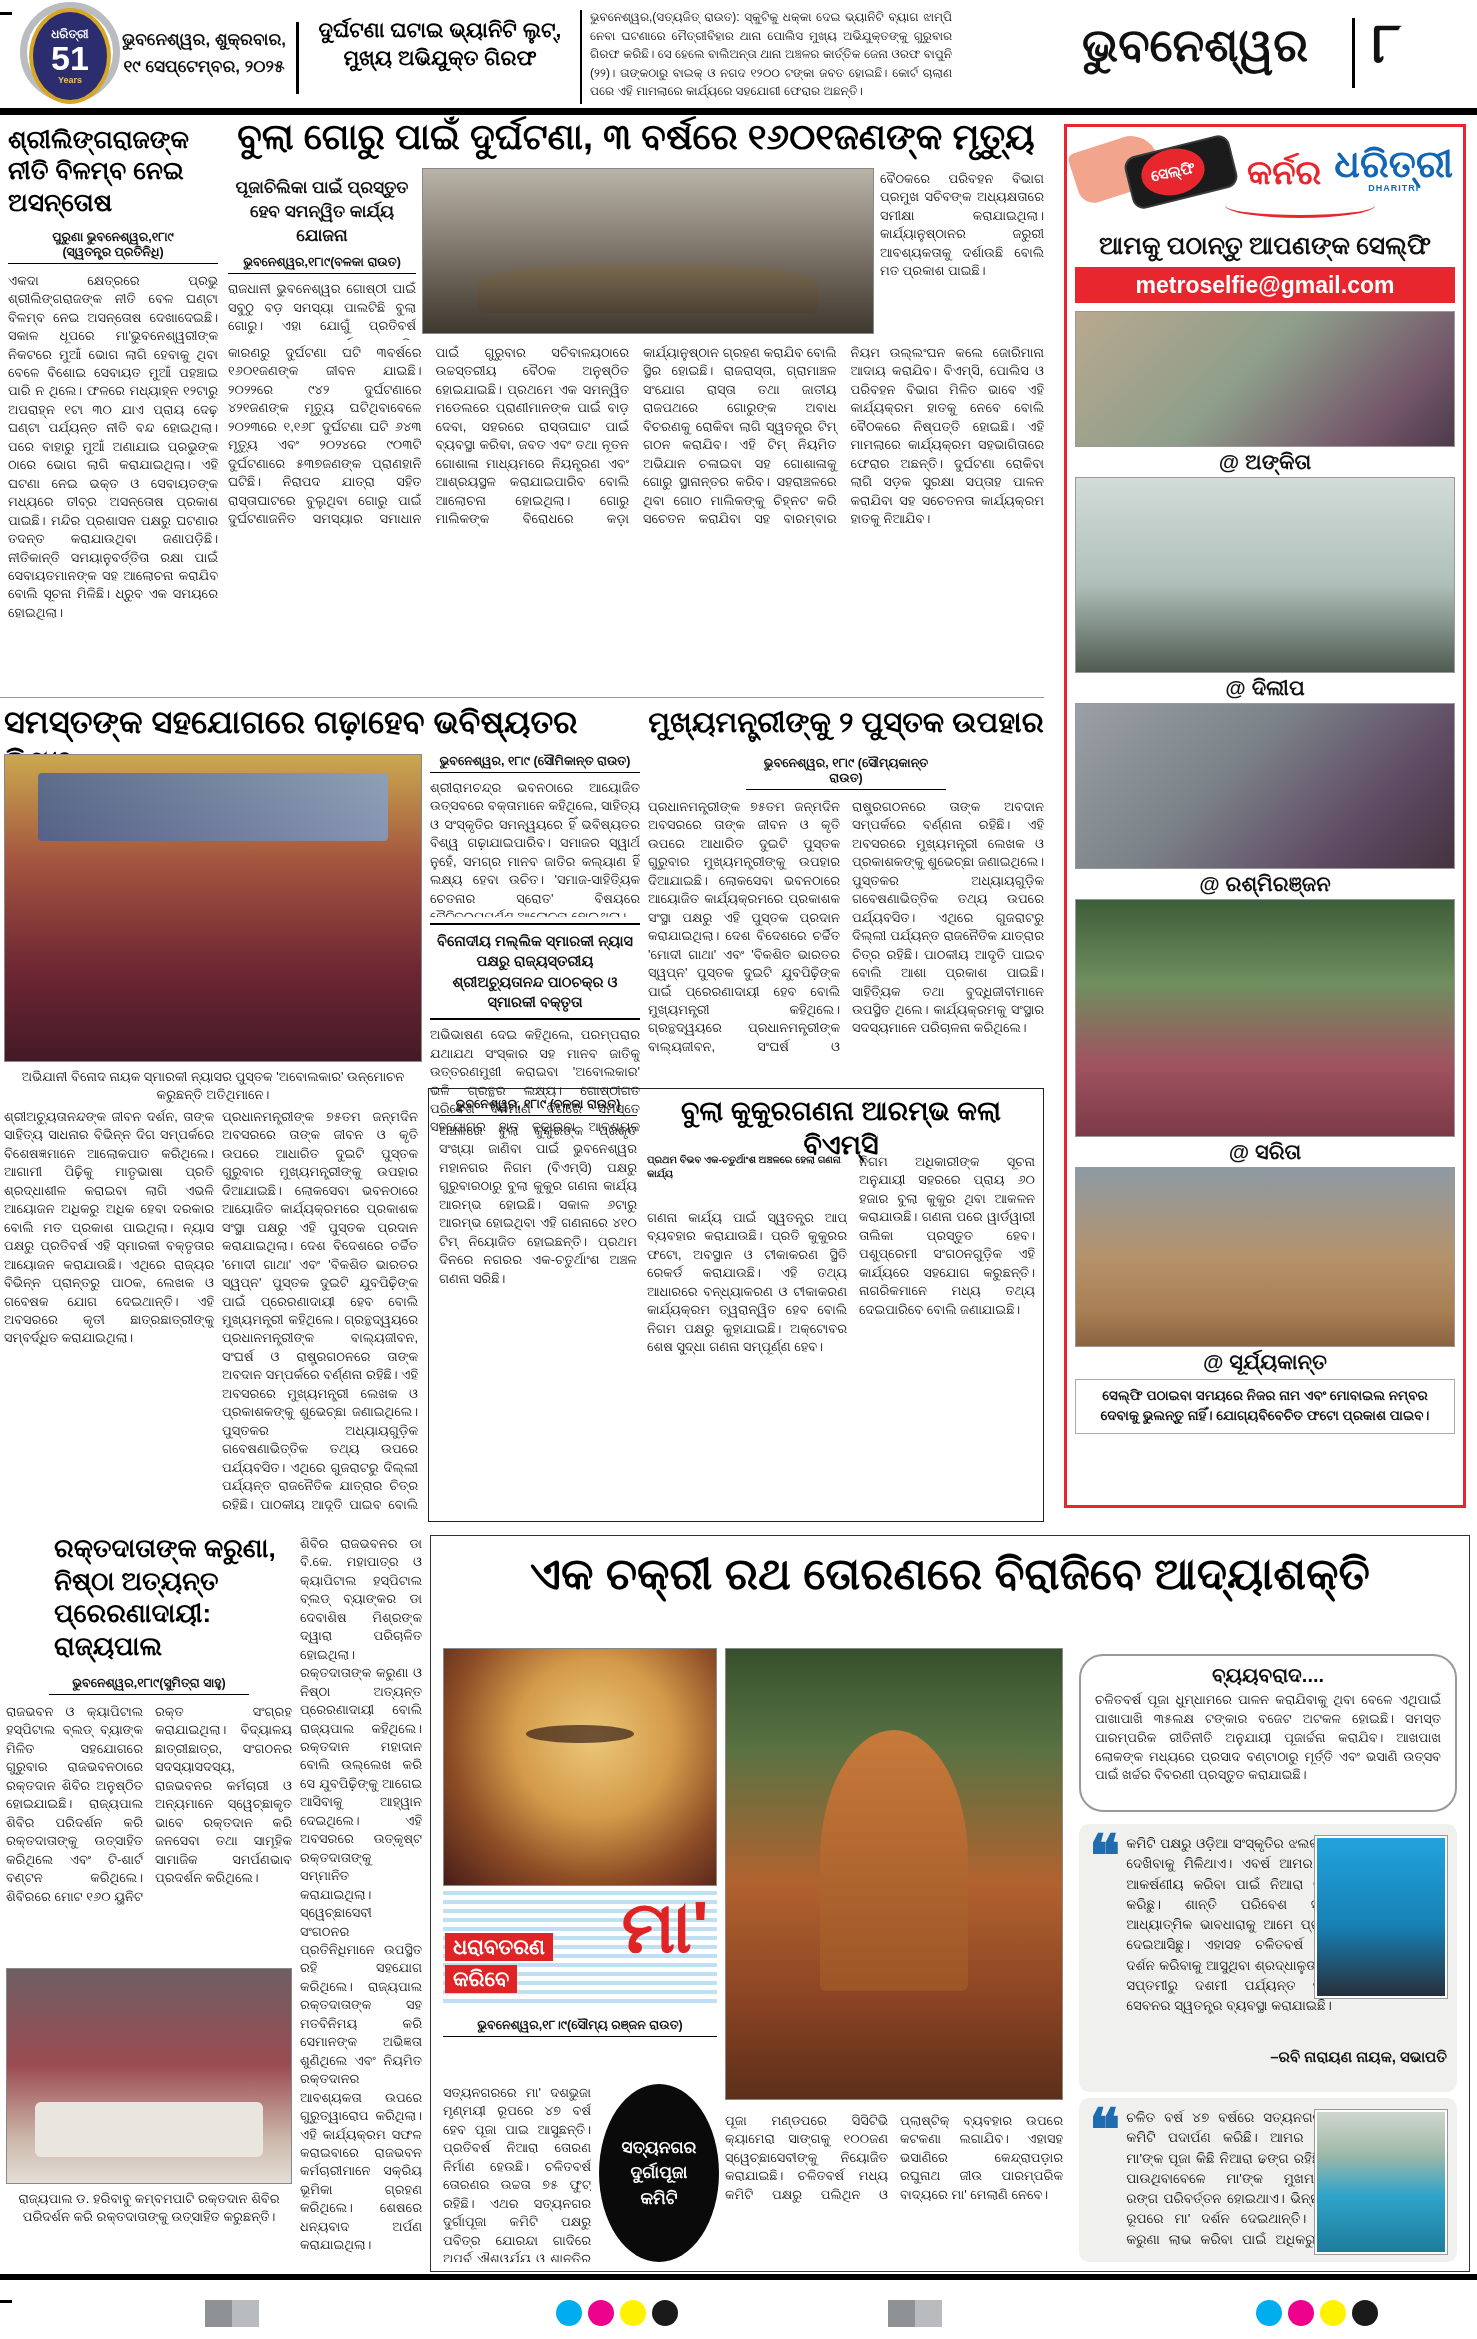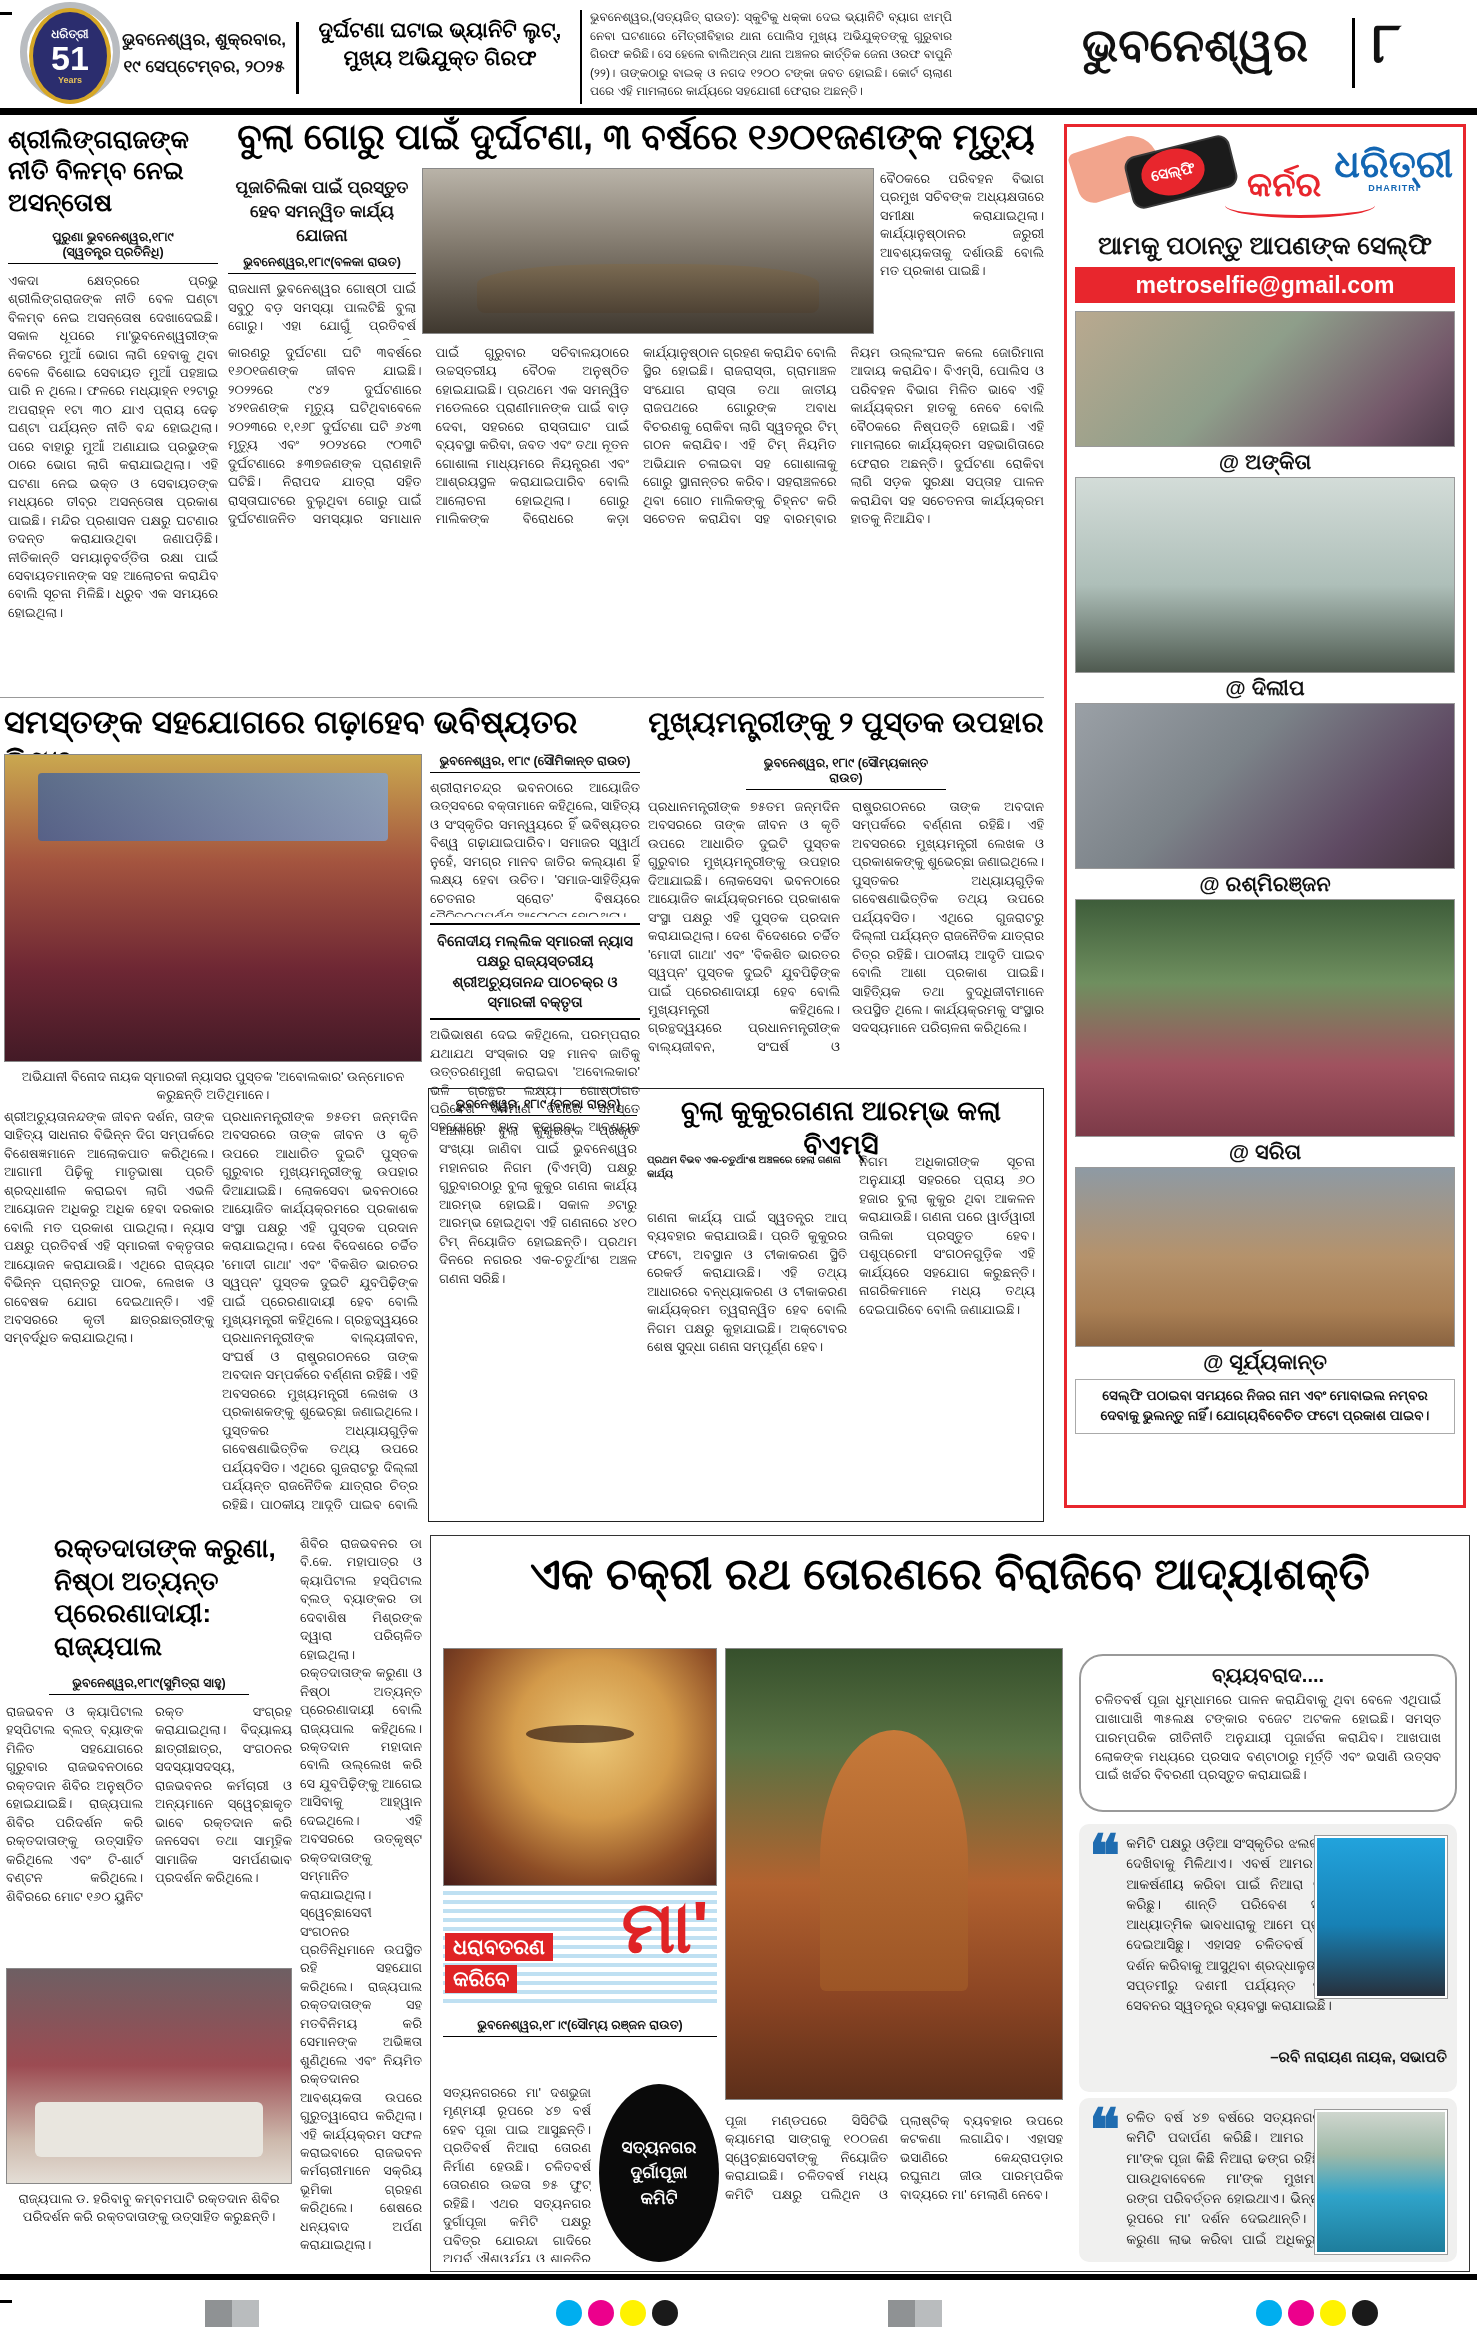--- a/index.html
+++ b/index.html
@@ -186,27 +186,27 @@
       <div class="abs photo" style="right:10px;top:12px;width:128px;height:140px;background:linear-gradient(180deg,#cfd6ce 0%,#9fb9a8 30%,#2fa3c9 60%,#1e7d9c 100%);border:2px solid #fff;outline:1px solid #999;"></div>
       <div class="just" style="font-size:13.5px;line-height:1.5;width:228px;height:140px;overflow:hidden;">ଚଳିତ ବର୍ଷ ୪୭ ବର୍ଷରେ ସତ୍ୟନଗର ପୂଜା କମିଟି ପଦାର୍ପଣ କରିଛି। ଆମର ଏଠାରେ ମା'ଙ୍କ ପୂଜା କିଛି ନିଆରା ଢଙ୍ଗ ରହିଛି। ପୂଜା ପାଉଥିବାବେଳେ ମା'ଙ୍କ ମୁଖମଣ୍ଡଳର ରଙ୍ଗ ପରିବର୍ତ୍ତନ ହୋଇଥାଏ। ଭିନ୍ନ ଭିନ୍ନ ରୂପରେ ମା' ଦର୍ଶନ ଦେଇଥାନ୍ତି। ମା'ଙ୍କ କରୁଣା ଲାଭ କରିବା ପାଇଁ ଅଧିକରୁ ଅଧିକ ଭକ୍ତ ଆସି ମା'ଙ୍କ ଦର୍ଶନ କରନ୍ତୁ।</div>
     </div>
   </div>
 
   <div class="abs selfie-frame" style="left:1064px;top:124px;width:402px;height:1384px;box-sizing:border-box;padding:8px;">
     <div style="position:relative;height:126px;">
       <div style="position:absolute;left:-2px;top:6px;width:86px;height:54px;background:#f2a48c;border-radius:10px 40px 40px 24px;transform:rotate(-18deg);"></div>
       <div style="position:absolute;left:52px;top:10px;width:108px;height:54px;background:#1b1b1b;border-radius:12px;transform:rotate(-14deg);border:2px solid #3a3a3a;box-sizing:border-box;"></div>
       <div style="position:absolute;left:66px;top:14px;width:64px;height:46px;background:#e8262d;border-radius:50%;color:#fff;font-weight:bold;font-size:15px;display:flex;align-items:center;justify-content:center;transform:rotate(-12deg);">ସେଲ୍ଫି</div>
-      <div style="position:absolute;left:172px;top:18px;color:#e8262d;font-size:34px;font-weight:bold;margin-top:12px;">କର୍ନର</div>
+      <div style="position:absolute;left:172px;top:18px;color:#e8262d;font-size:34px;font-weight:bold;">କର୍ନର</div>
       <div style="position:absolute;left:150px;top:58px;width:150px;height:22px;border-bottom:3.5px solid #e8262d;border-radius:50%;"></div>
       <div style="position:absolute;right:2px;top:10px;text-align:center;">
         <div style="color:#1266b3;font-size:38px;font-weight:bold;line-height:1;">ଧରିତ୍ରୀ</div>
         <div style="color:#1266b3;font-size:9px;font-weight:bold;letter-spacing:1px;">DHARITRI</div>
       </div>
-      <div class="ctr b" style="position:absolute;left:0;right:0;bottom:0;font-size:25px;">ଆମକୁ ପଠାନ୍ତୁ ଆପଣଙ୍କ ସେଲ୍ଫି</div>
+      <div class="ctr b" style="position:absolute;left:0;right:0;bottom:0;font-size:25px;font-family:Liberation Serif, serif;">ଆମକୁ ପଠାନ୍ତୁ ଆପଣଙ୍କ ସେଲ୍ଫି</div>
     </div>
     <div class="email-bar" style="margin-top:6px;">metroselfie@gmail.com</div>
 
     <div class="photo ph-tex" style="margin-top:8px;height:136px;background:linear-gradient(135deg,#b9a98f 0%,#8e9e8a 45%,#74586a 80%,#4d3a4a 100%);border:1px solid #999;box-sizing:border-box;"></div>
     <div class="selfie-label">@ ଅଙ୍କିତା</div>
 
     <div class="photo ph-tex" style="height:196px;background:linear-gradient(180deg,#d3dcd8 0%,#aebfb9 55%,#6f7d74 85%,#4f5a50 100%);border:1px solid #999;box-sizing:border-box;"></div>
     <div class="selfie-label">@ ଦିଲୀପ</div>
 
     <div class="photo ph-tex" style="height:166px;background:linear-gradient(135deg,#9aa0a6 0%,#7b8288 40%,#5f4a63 75%,#45333f 100%);border:1px solid #999;box-sizing:border-box;"></div>

